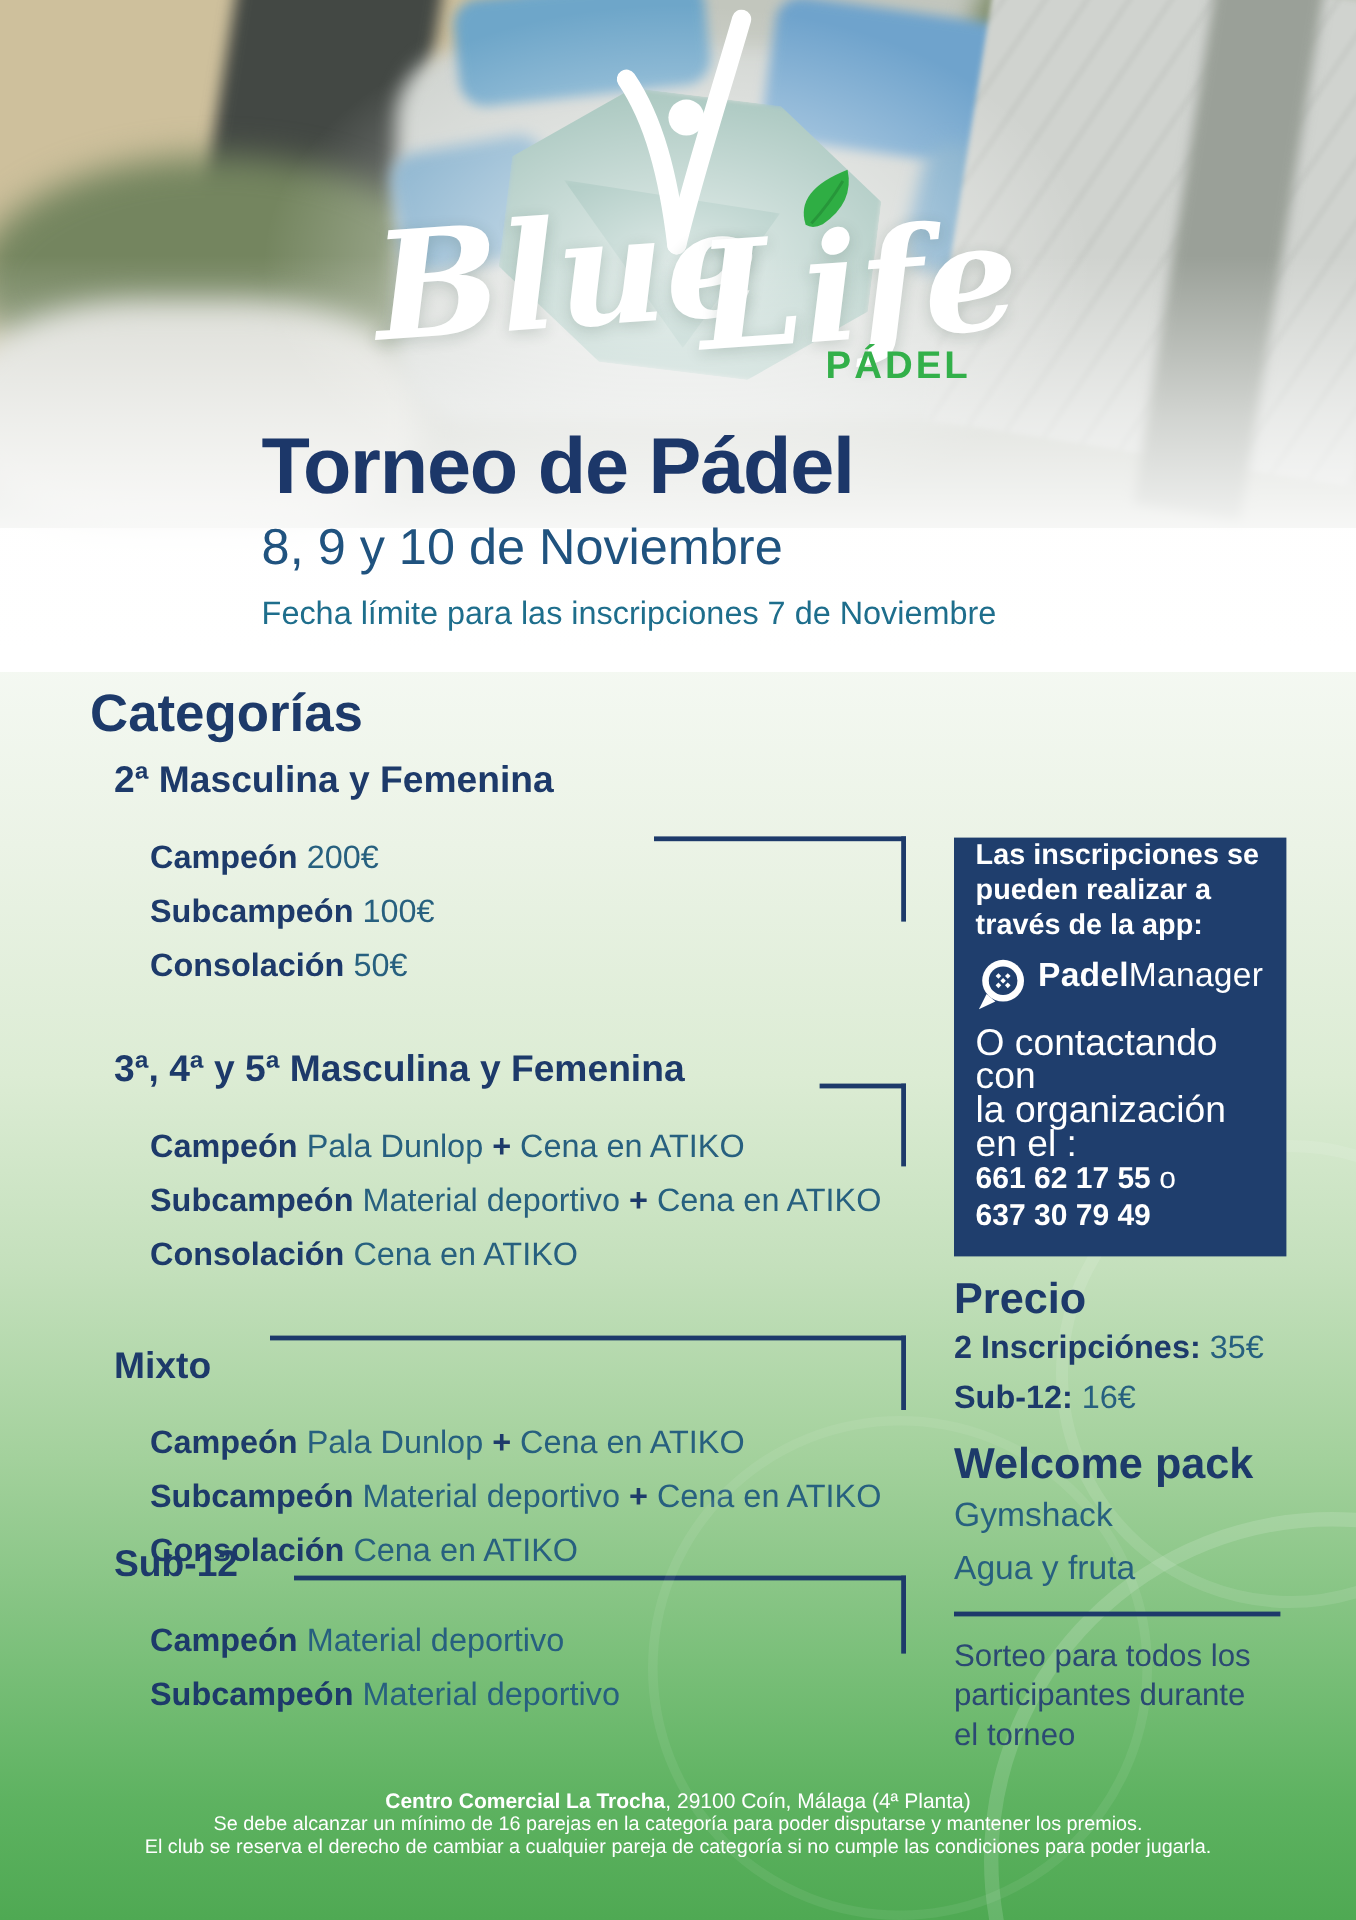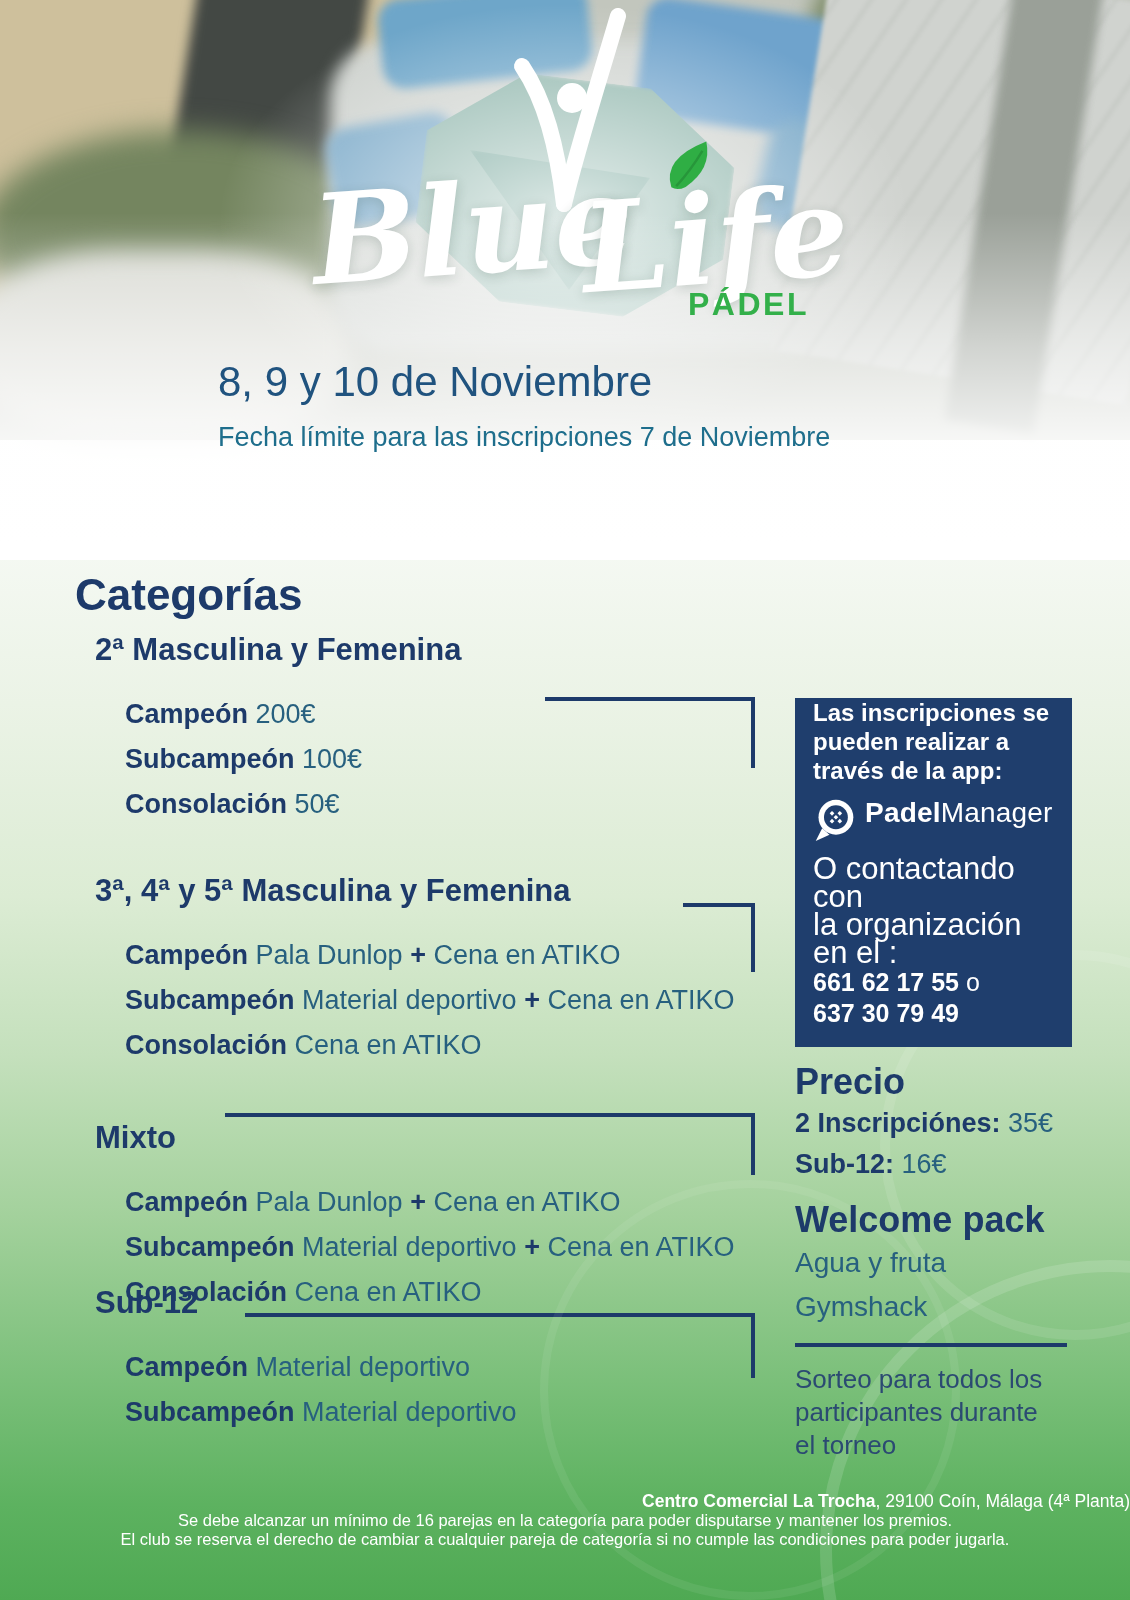--- a/index.html
+++ b/index.html
@@ -97,21 +97,21 @@
   .raffle{margin-top:16px;font-size:26px;line-height:33px;color:#2b4a72;white-space:pre-line;}
 
   
   .ring{position:absolute;border-radius:50%;}
   .ring1{left:880px;top:950px;width:390px;height:390px;border:10px solid rgba(255,255,255,.10);}
   .ring2{left:820px;top:1260px;width:580px;height:580px;border:12px solid rgba(255,255,255,.14);}
   .ring3{left:540px;top:1180px;width:420px;height:420px;border:8px solid rgba(255,255,255,.07);}
 
   
   .footer{position:absolute;left:0;top:1492px;width:1130px;text-align:center;color:#fff;}
-  .footer .l1{font-size:17.5px;line-height:19px;text-align:right;}
+  .footer .l1{font-size:17.5px;line-height:19px;}
   .footer .l1 .bold{font-weight:700;}
   .footer .l2,.footer .l3{font-size:16.5px;line-height:19px;}
 </style>
 </head>
 <body>
 
 <div class="page">
 
   <div class="photo">
     <div class="blob ph-base"></div>
@@ -142,20 +142,21 @@
     <span class="script script-blue">Blue</span>
     <span class="script script-life">Life</span>
     <svg class="leaf-icon" width="54" height="50" viewBox="0 0 54 50">
       <path d="M3 40 Q1 10 48 4 Q47 32 17 43 Q8 45 3 40 Z" fill="#2fae44"></path>
       <path d="M8 40 Q26 28 42 12" stroke="#27963a" stroke-width="2.4" fill="none"></path>
     </svg>
     <div class="logo-padel">PÁDEL</div>
   </div>
 
   <div class="title-block">
+    <h1 class="main-title"><span>Torneo de </span><span class="b">Pádel</span></h1>
     <div class="dates">8, 9 y 10 de Noviembre</div>
     <div class="deadline">Fecha límite para las inscripciones 7 de Noviembre</div>
   </div>
 
   <h2 class="categorias">Categorías</h2>
   <div id="categories">
       <div class="category cat-0">
         <h3>2ª Masculina y Femenina</h3>
         <div class="prize"><span class="lab">Campeón </span><span>200€</span></div>
         <div class="prize"><span class="lab">Subcampeón </span><span>100€</span></div>
@@ -217,22 +218,22 @@
     </aside>
 
     <h2 class="price-heading">Precio</h2>
     <div id="price-items">
         <div class="price-item"><span class="lab">2 Inscripciónes: </span><span>35€</span></div>
         <div class="price-item"><span class="lab">Sub-12: </span><span>16€</span></div>
       </div>
 
     <h2 class="welcome-heading">Welcome pack</h2>
     <div id="welcome-items">
+        <div class="welcome-item">Gymshack</div>
         <div class="welcome-item">Agua y fruta</div>
-        <div class="welcome-item">Gymshack</div>
       </div>
 
     <div class="divider"></div>
     <p class="raffle">Sorteo para todos los
 participantes durante
 el torneo</p>
   </div>
 
   <footer class="footer">
     <div class="l1"><span class="bold">Centro Comercial La Trocha</span><span>, 29100 Coín, Málaga (4ª Planta)</span></div>

